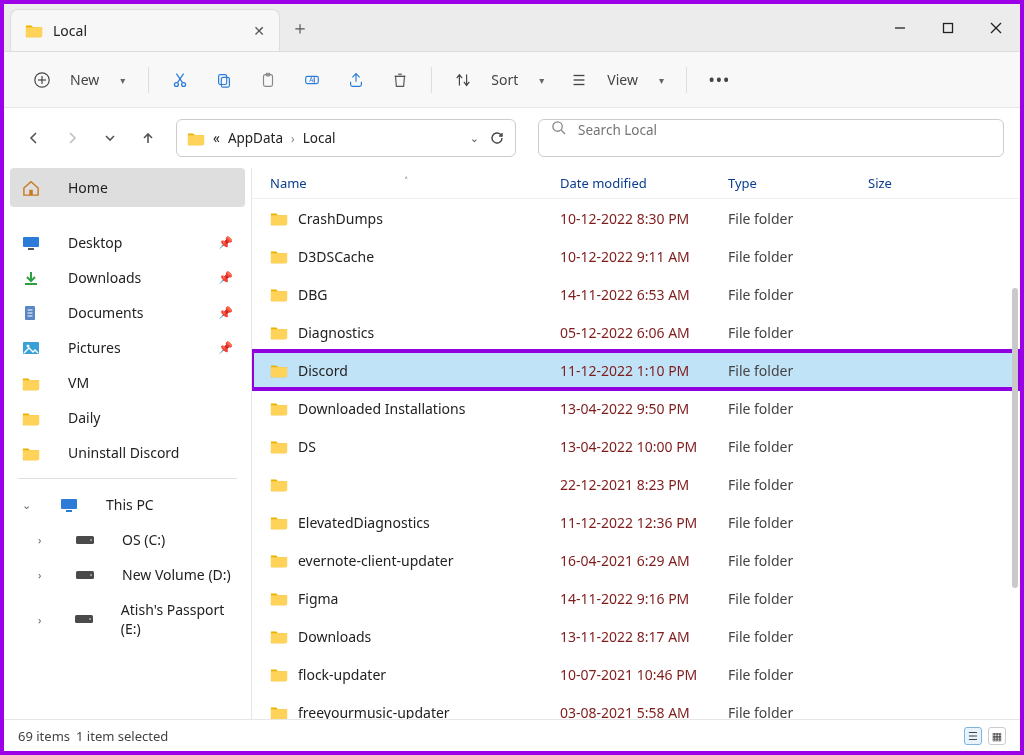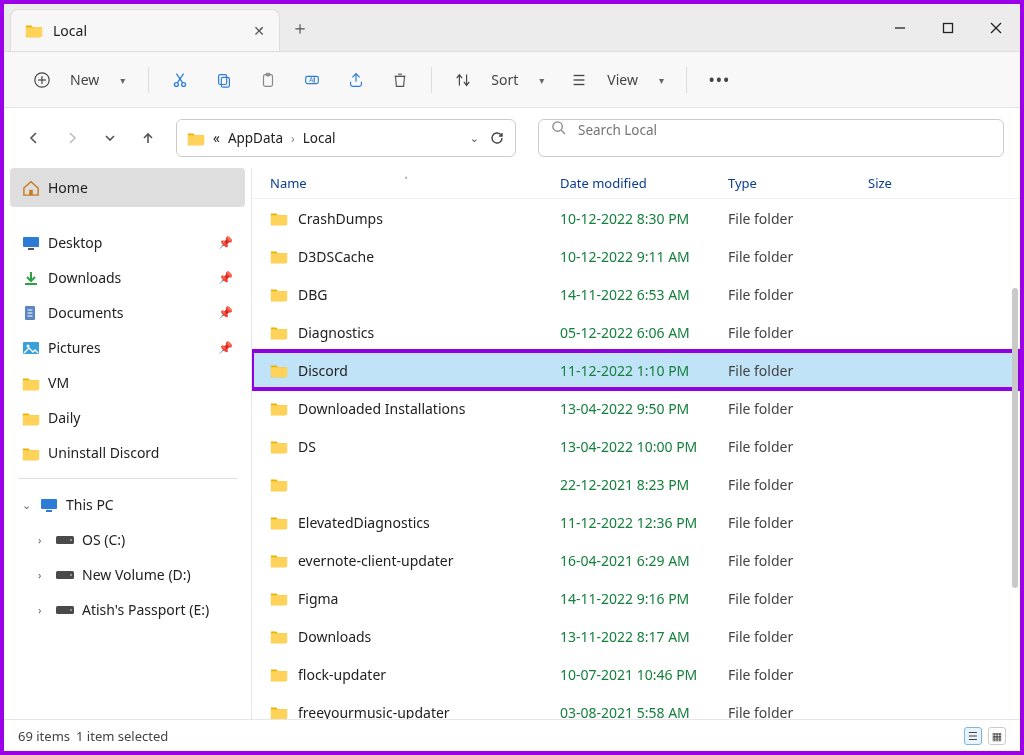--- a/index.html
+++ b/index.html
@@ -53,36 +53,36 @@
   .crumb { font-size:13.5px; color:#222; }
   .crumb-sep { color:#888; font-size:12px; }
   .addr-right { margin-left:auto; display:flex; gap:10px; color:#555; }
   .searchbox {
     flex:1; height:38px; border:1px solid #ccc; border-radius:6px;
     display:flex; align-items:flex-start; padding:0 12px; gap:10px; margin-left:12px;
   }
   .searchbox input { border:none; outline:none; font-size:13.5px; flex:1; color:#333; background:transparent; }
   .body { flex:1; display:flex; overflow:hidden; }
   .sidebar { width:248px; border-right:1px solid #e6e6e6; display:flex; flex-direction:column; overflow:auto; }
-  .sb-item { display:flex; align-items:center; gap:8px; padding:8px 18px; font-size:14px; color:#222; cursor:pointer; position:relative; }
+  .sb-item { display:flex; align-items:center; gap:28px; padding:8px 18px; font-size:14px; color:#222; cursor:pointer; position:relative; }
   .sb-item.home { background:#dedede; border-radius:4px; margin:0 6px; padding:10px 12px; }
   .sb-item .pin { margin-left:auto; color:#888; font-size:12px; }
   .sb-sep { height:1px; background:#e0e0e0; margin:8px 14px; }
   .sb-item .caret { width:10px; color:#666; font-size:11px; }
   .main { flex:1; display:flex; flex-direction:column; overflow:hidden; position:relative; }
   .cols { display:flex; align-items:center; padding:6px 12px 6px 18px; color:#0a3d8f; font-size:13px; border-bottom:1px solid #f0f0f0; }
   .col-name { flex:0 0 290px; display:flex; gap:8px; }
   .col-date { flex:0 0 168px; }
   .col-type { flex:0 0 140px; }
   .col-size { flex:1; }
   .sort-caret { font-size:10px; color:#444; margin-left:90px; }
   .files { flex:1; overflow:auto; }
   .row { display:flex; align-items:center; padding:8px 12px 8px 18px; font-size:14px; color:#222; cursor:default; height:38px; }
   .row .fname { flex:0 0 290px; display:flex; align-items:center; gap:10px; }
-  .row .fdate { flex:0 0 168px; color:#15803d; }
+  .row .fdate { flex:0 0 168px; color:#7f1d1d; }
   .row .ftype { flex:0 0 140px; color:#444; }
   .row .fsize { flex:1; color:#444; }
   .row.highlight { background:#c1e3f8; outline:4px solid #9100df; outline-offset:-2px; }
   .folder-icon { width:18px; height:16px; }
   .folder-icon .back { fill:#e8b200; }
   .folder-icon .front { fill:#ffd35a; }
   .status { height:32px; display:flex; align-items:center; padding:0 14px; font-size:13px; color:#444; border-top:1px solid #e6e6e6; background:#fff; gap:6px; }
   .status .spacer { flex:1; }
   .view-icon { width:18px; height:18px; display:flex; align-items:center; justify-content:center; border:1px solid #ccc; border-radius:3px; cursor:pointer; font-size:11px; color:#444; }
   .view-icon.active { background:#e9f3fb; border-color:#7bb6e0; }

